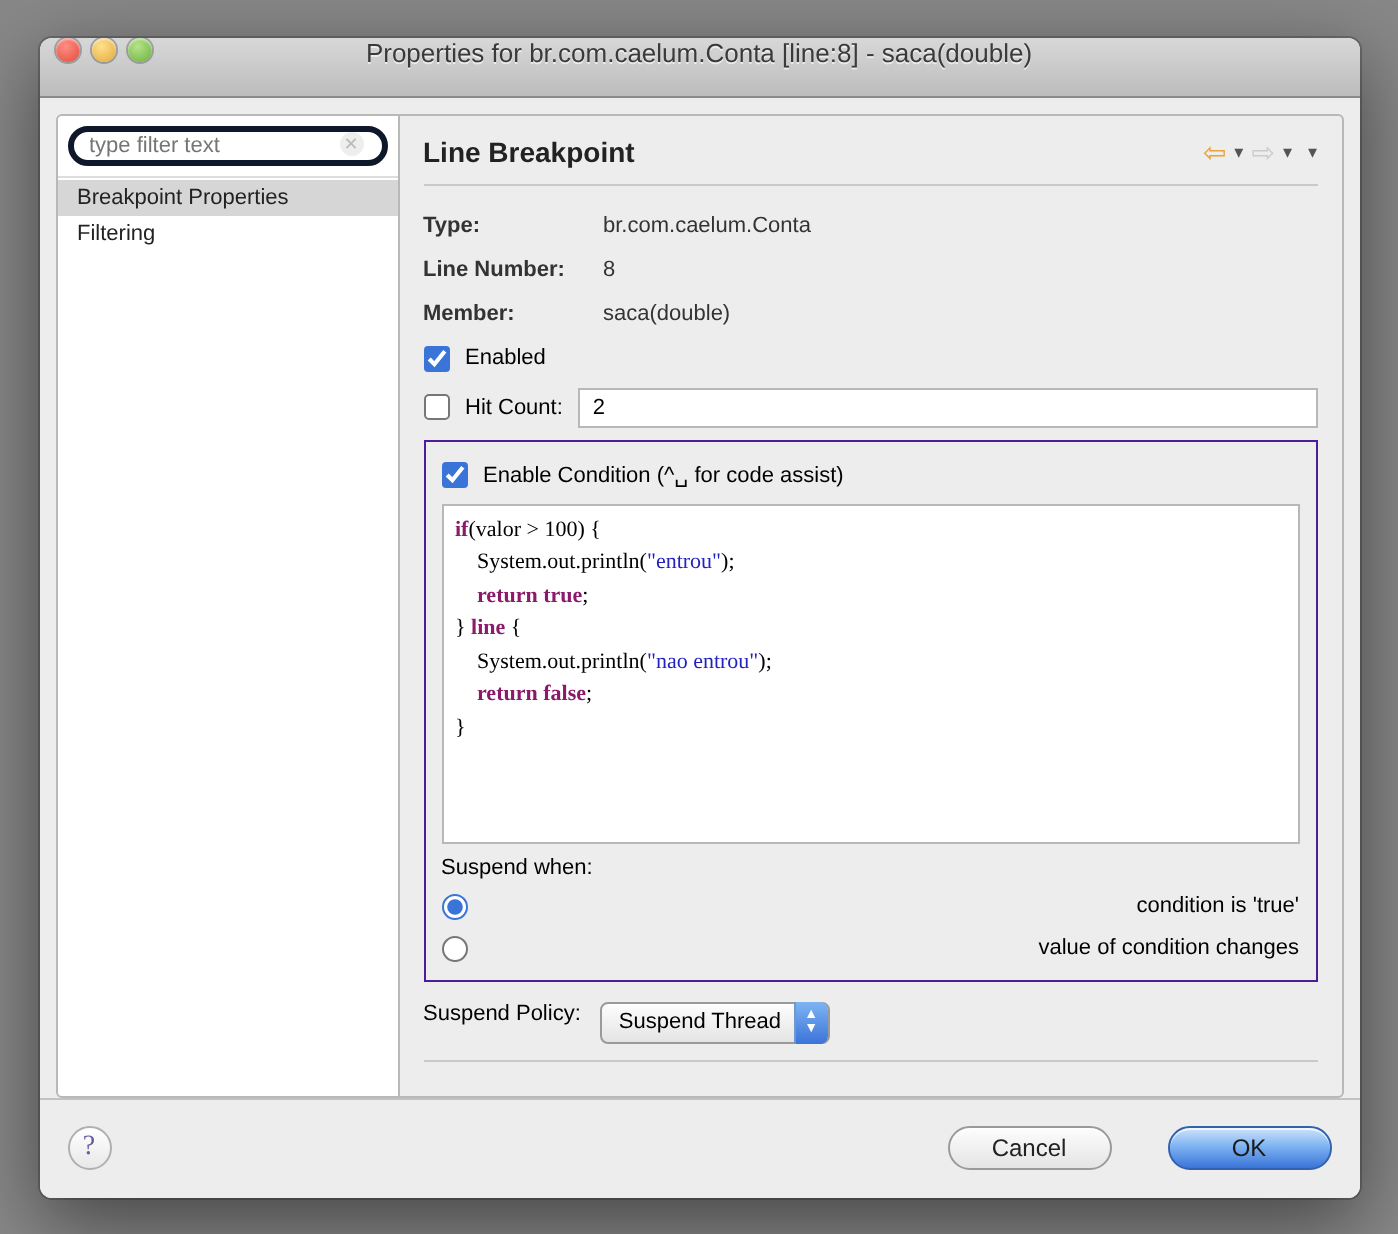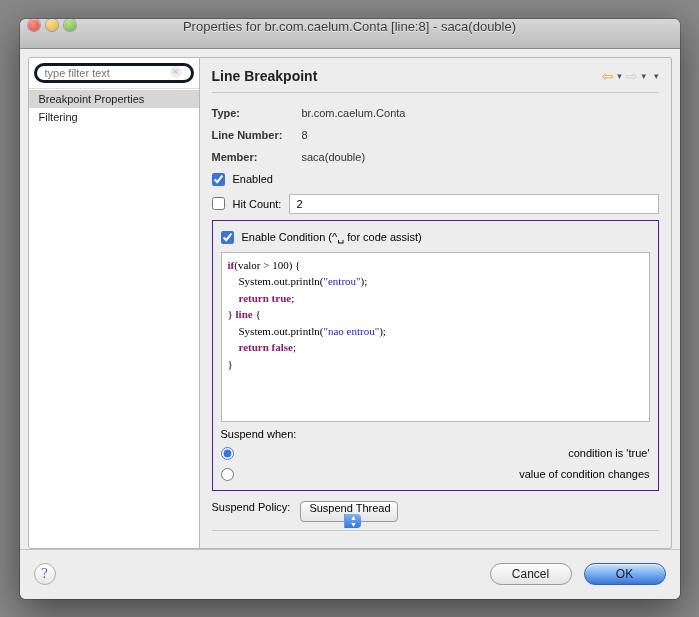--- a/index.html
+++ b/index.html
@@ -93,40 +93,39 @@
 .kw { color: #8b1a6b; font-weight: bold; }
 .str { color: #2222c2; }
 .radio-row { display: flex; align-items: center; gap: 6px; padding: 1px 0; justify-content: space-between; }
 input[type=radio] { accent-color: #3a74d8; }
 
 .policy-row { display: flex; align-items: flex-start; gap: 10px; margin-top: 4px; }
 .select-wrap {
   display: inline-flex; align-items: center; background: linear-gradient(#fdfdfd,#e4e4e4);
   border: 1px solid #9a9a9a; border-radius: 4px; height: 21px; padding: 0 0 0 8px;
   box-shadow: 0 1px 0 rgba(255,255,255,0.6) inset;
-  flex-direction: column;
 }
 .select-wrap .val { padding-right: 6px; }
 .select-arrows {
   width: 17px; height: 21px; background: linear-gradient(#7fb4f2,#3a74d8);
   border-left: 1px solid #6f98d0; border-radius: 0 4px 4px 0; display: flex;
   flex-direction: column; align-items: center; justify-content: center; color: #fff;
   font-size: 7px; line-height: 7px;
 }
 
 .footer {
   height: 50px; border-top: 1px solid #c2c2c2; background: #ededed;
   display: flex; align-items: center; justify-content: space-between; padding: 0 14px;
 }
 .help {
   width: 22px; height: 22px; border: 1px solid #b0b0b0; border-radius: 50%;
   display: inline-flex; align-items: center; justify-content: center; color: #6a5a9f;
   background: linear-gradient(#fff,#e8e8e8); font-family: Georgia, serif; font-size: 14px;
 }
-.foot-buttons { display: flex; gap: 12px; }
+.foot-buttons { display: flex; gap: 28px; }
 .btn {
   min-width: 82px; height: 22px; border-radius: 11px; border: 1px solid #9a9a9a;
   background: linear-gradient(#fdfdfd,#e4e4e4); font-size: 12px; color: #222;
   display: inline-flex; align-items: center; justify-content: center;
   box-shadow: 0 1px 0 rgba(255,255,255,0.7) inset;
 }
 .btn.primary {
   background: linear-gradient(#cfe3fb,#7fb4f2 45%,#3a74d8);
   border-color: #3361ad; color: #1a1a1a;
 }

